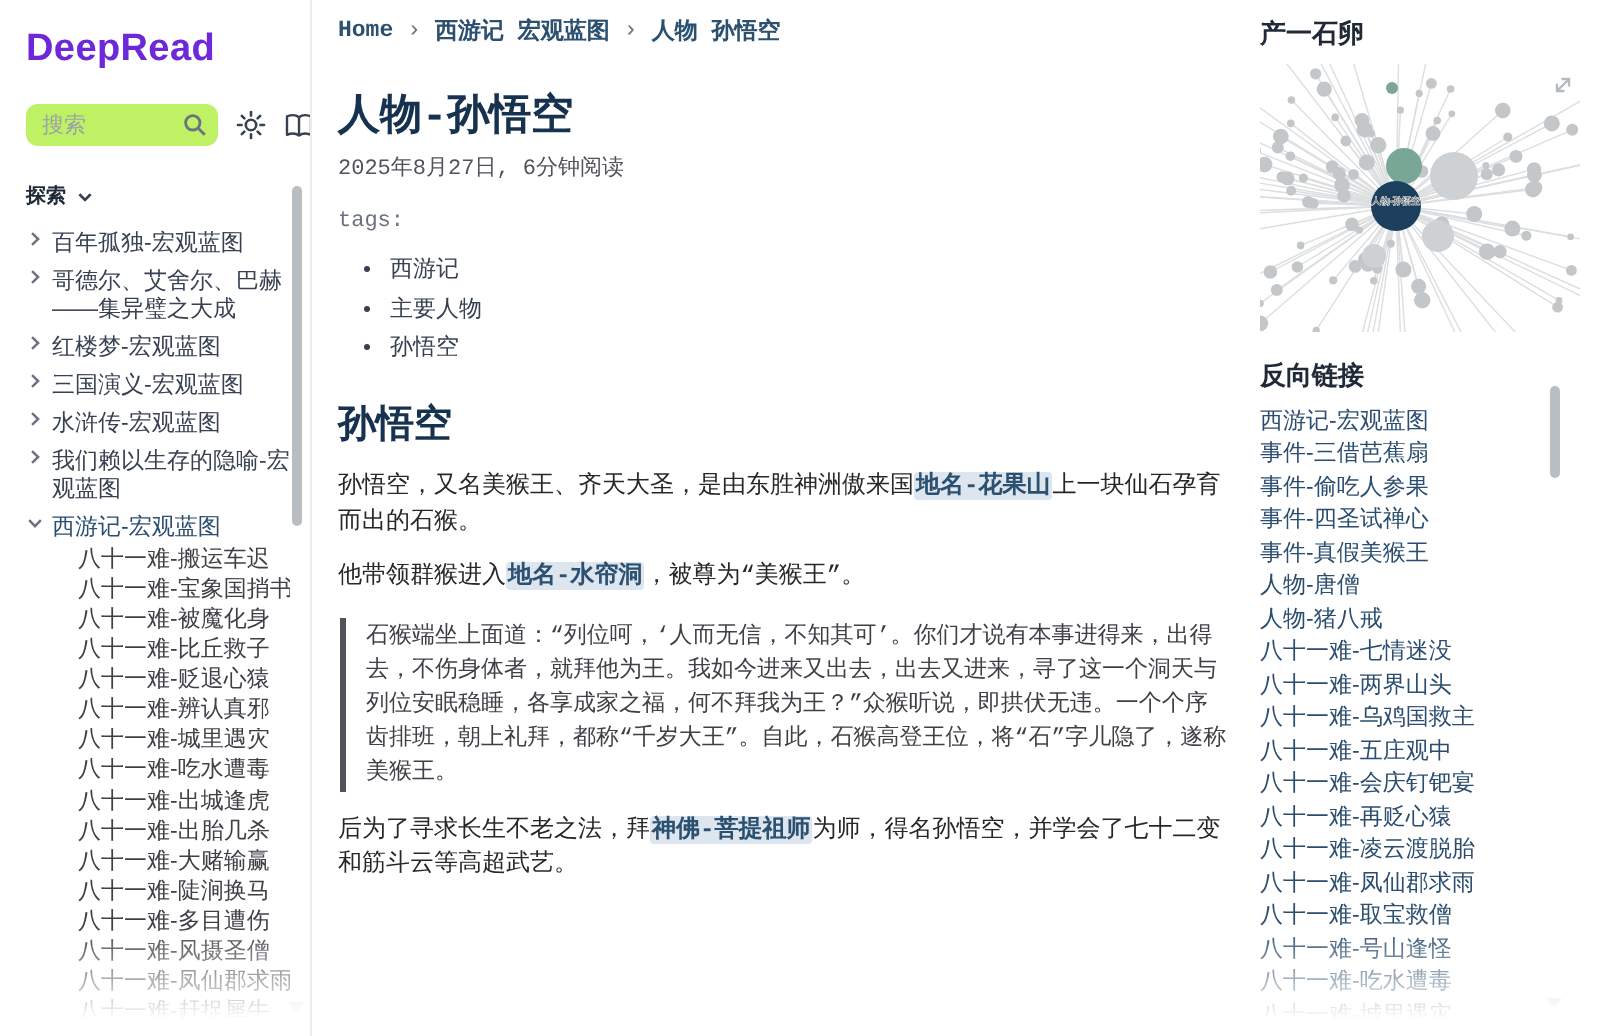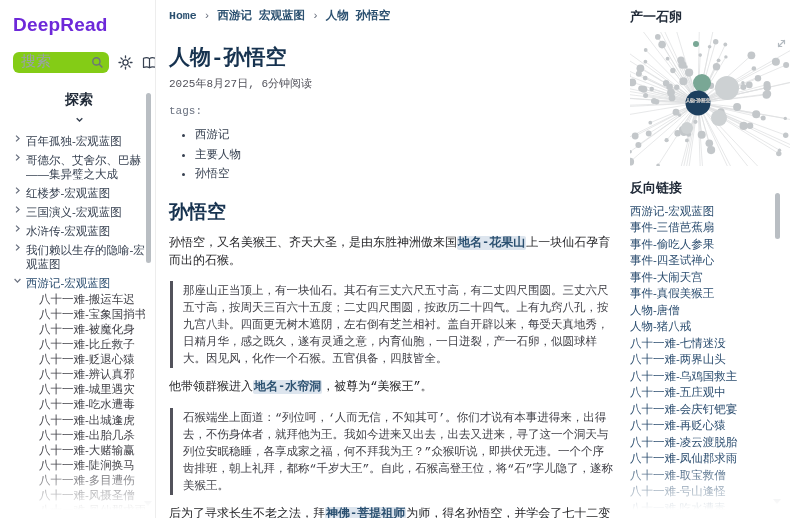--- a/index.html
+++ b/index.html
@@ -6,28 +6,28 @@
   html,body { width:800px; height:518px; overflow:hidden; background:#fff;
     font-family:"Liberation Sans","DejaVu Sans",sans-serif; color:#27272a; }
   .page { display:flex; width:800px; height:518px; }
 
   
   .sidebar { position:relative; width:156px; height:518px; flex:0 0 156px;
     border-right:1px solid #ededed; padding:12px 10px 0 13px; overflow:hidden; background:#fff; }
   .logo { font-size:19px; font-weight:700; color:#6d28d9; letter-spacing:.2px; margin-top:2px; }
   .search-row { display:flex; align-items:center; gap:9px; margin-top:16px; }
   .search-box { position:relative; width:96px; }
-  .search-box input { width:96px; height:21px; border:none; background:#84cc16; border-radius:6px;
-    padding:0 20px 0 8px; font-size:15px; color:#374151; outline:none;
-    font-family:Liberation Mono, monospace; }
+  .search-box input { width:96px; height:21px; border:none; background:#bef264; border-radius:6px;
+    padding:0 20px 0 8px; font-size:11px; color:#374151; outline:none;
+    font-family:Liberation Sans, sans-serif; }
   .search-box input::placeholder { color:#9aa1a9; }
   .search-box svg { position:absolute; right:5px; top:4px; }
   .icon-btn { display:flex; align-items:center; justify-content:center; cursor:pointer; }
   .explore { display:flex; align-items:center; gap:5px; margin-top:18px;
-    font-size:14px; font-weight:700; color:#1f2937;flex-direction:column; }
+    font-size:10px; font-weight:700; color:#1f2937; }
   .explore svg { margin-top:1px; }
   .tree { margin-top:7px; }
   .tree-item { display:flex; gap:4px; padding:2.5px 0;
     font-size:11.5px; line-height:14px; color:#374151; cursor:pointer; }
   .tree-item .chev { flex:0 0 9px; display:flex; color:#6b7280; }
   .tree-item .chev svg { transition:none; }
   .tree-item[data-state="expanded"] { color:#2b4d6f; font-weight:500; }
   .tree-item[data-state="expanded"] .chev svg { transform:rotate(90deg); }
   .tree-children .child { padding:1.8px 0 1.8px 26px; font-size:11.5px; line-height:11.5px;
     color:#3f3f46; white-space:nowrap; overflow:hidden; cursor:pointer; }
@@ -246,21 +246,20 @@
 
     <li>西游记</li>
         <li>主要人物</li>
         <li>孙悟空</li>
       </ul>
 
     <h2 class="section-heading">孙悟空</h2>
 
     <div>
         <p class="para">孙悟空，又名美猴王、齐天大圣，是由东胜神洲傲来国<span class="entity">地名-花果山</span>上一块仙石孕育而出的石猴。</p>
-        <blockquote class="quote">那座山正当顶上，有一块仙石。其石有三丈六尺五寸高，有二丈四尺围圆。三丈六尺五寸高，按周天三百六十五度；二丈四尺围圆，按政历二十四气。上有九窍八孔，按九宫八卦。四面更无树木遮阴，左右倒有芝兰相衬。盖自开辟以来，每受天真地秀，日精月华，感之既久，遂有灵通之意，内育仙胞，一日迸裂，产一石卵，似圆球样大。因见风，化作一个石猴。五官俱备，四肢皆全。</blockquote>
         <p class="para">他带领群猴进入<span class="entity">地名-水帘洞</span>，被尊为“美猴王”。</p>
         <blockquote class="quote">石猴端坐上面道：“列位呵，‘人而无信，不知其可’。你们才说有本事进得来，出得去，不伤身体者，就拜他为王。我如今进来又出去，出去又进来，寻了这一个洞天与列位安眠稳睡，各享成家之福，何不拜我为王？”众猴听说，即拱伏无违。一个个序齿排班，朝上礼拜，都称“千岁大王”。自此，石猴高登王位，将“石”字儿隐了，遂称美猴王。</blockquote>
         <p class="para">后为了寻求长生不老之法，拜<span class="entity">神佛-菩提祖师</span>为师，得名孙悟空，并学会了七十二变和筋斗云等高超武艺。</p>
       </div>
   </main>
 
   <aside class="right">
     <div class="panel-title">产一石卵</div>
 
     <div class="graph-card">
@@ -493,21 +492,20 @@
     <div class="backlinks">
 
         <div class="bl-item">西游记-宏观蓝图</div>
 
         <div class="bl-item">事件-三借芭蕉扇</div>
 
         <div class="bl-item">事件-偷吃人参果</div>
 
         <div class="bl-item">事件-四圣试禅心</div>
 
-        <div class="bl-item">事件-大闹天宫</div>
 
         <div class="bl-item">事件-真假美猴王</div>
 
         <div class="bl-item">人物-唐僧</div>
 
         <div class="bl-item">人物-猪八戒</div>
 
         <div class="bl-item">八十一难-七情迷没</div>
 
         <div class="bl-item">八十一难-两界山头</div>

